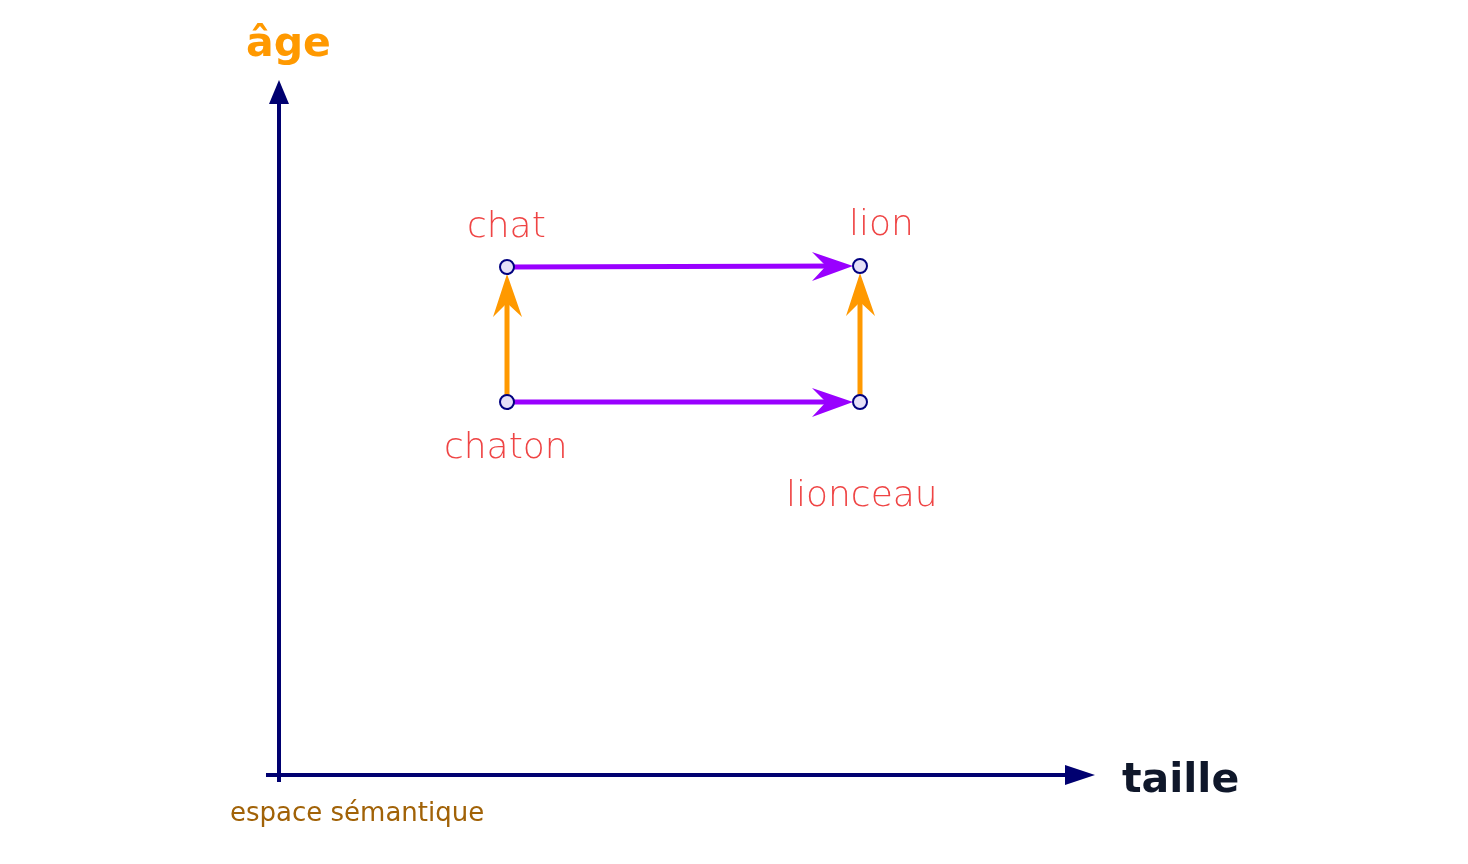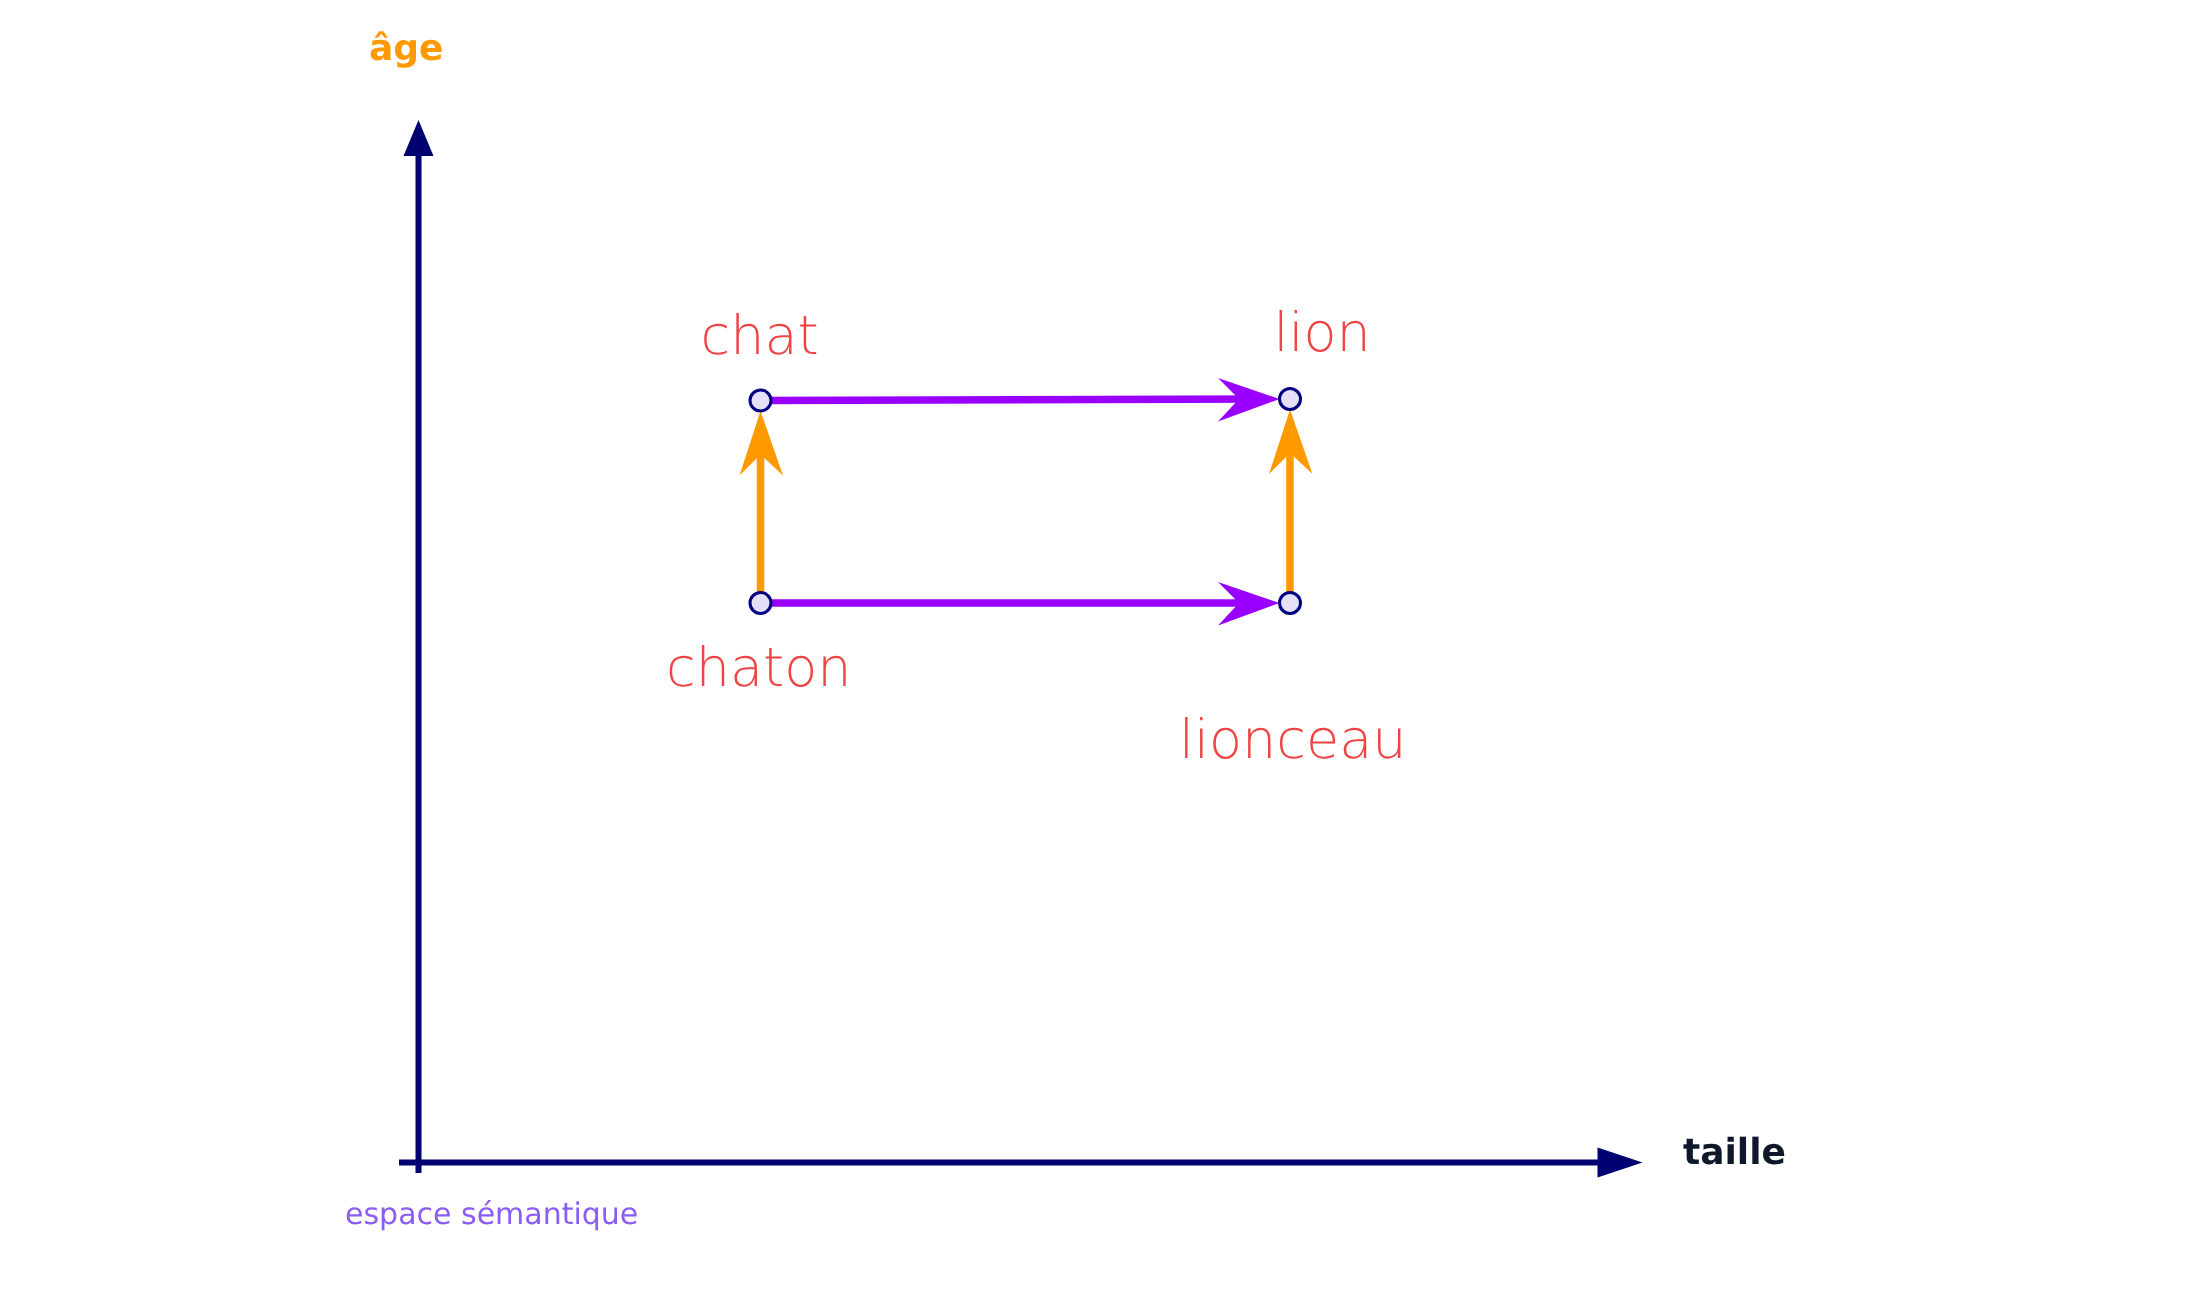--- a/index.html
+++ b/index.html
@@ -1,22 +1,22 @@
 <!DOCTYPE html>
 <html><head>
 <meta charset="utf-8">
 <style>
   html, body { margin:0; padding:0; background:#ffffff; }
   body { width:1468px; height:864px; position:relative; overflow:hidden;
          font-family:"DejaVu Sans","Liberation Sans",sans-serif; }
   svg { position:absolute; left:0; top:0; }
   .lbl { position:absolute; white-space:nowrap; }
-  .axis-title { font-weight:bold; font-size:24px; }
+  .axis-title { font-weight:bold; font-size:41px; }
   .pt-label { font-size:36px; color:#ef4444; font-weight:300; }
-  .caption { font-size:20px; color:#8b5cf6; }
+  .caption { font-size:26px; color:#a16207; }
 </style>
 </head>
 <body>
 
 <svg width="1468" height="864">
   <defs>
     <marker id="ax-head" markerWidth="10" markerHeight="10" refX="0" refY="5" orient="auto" markerUnits="userSpaceOnUse">
     </marker>
   </defs>
 

